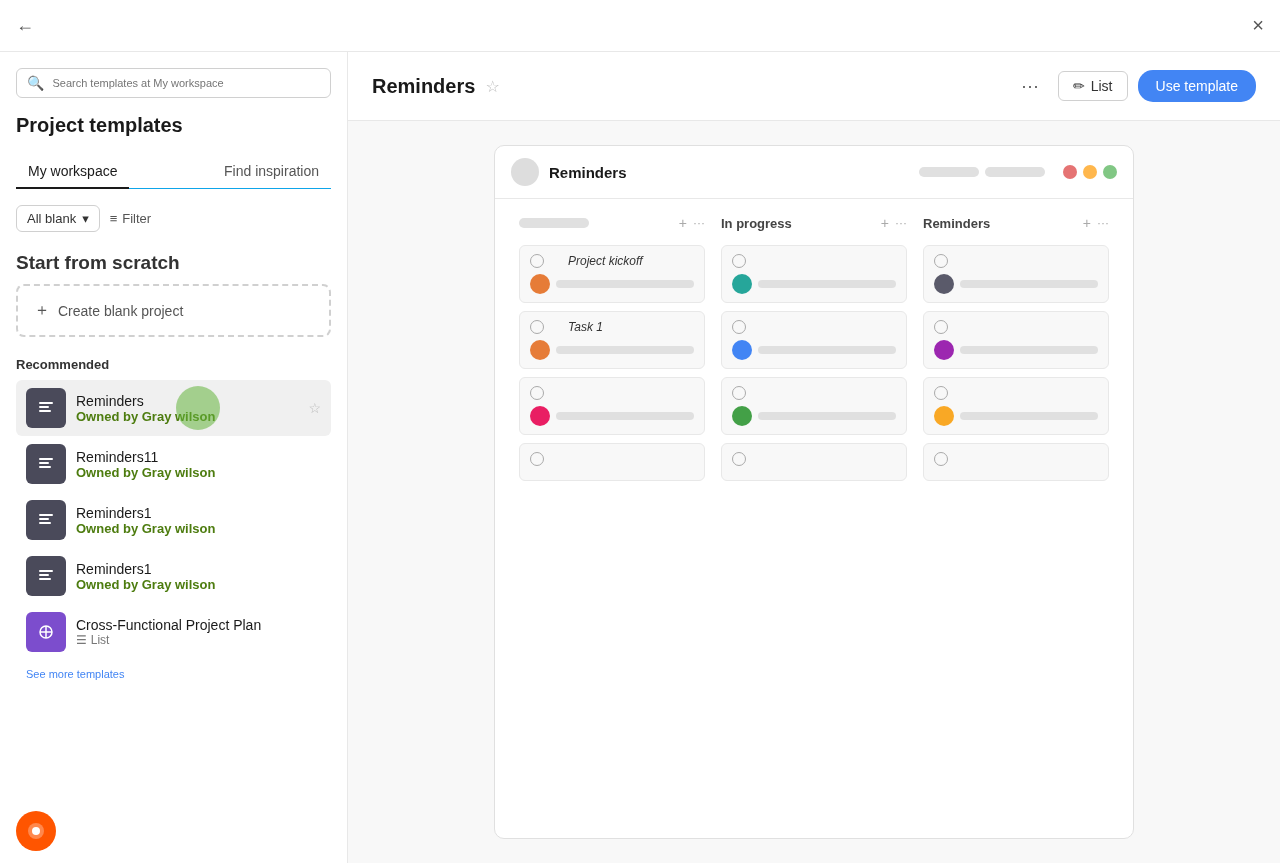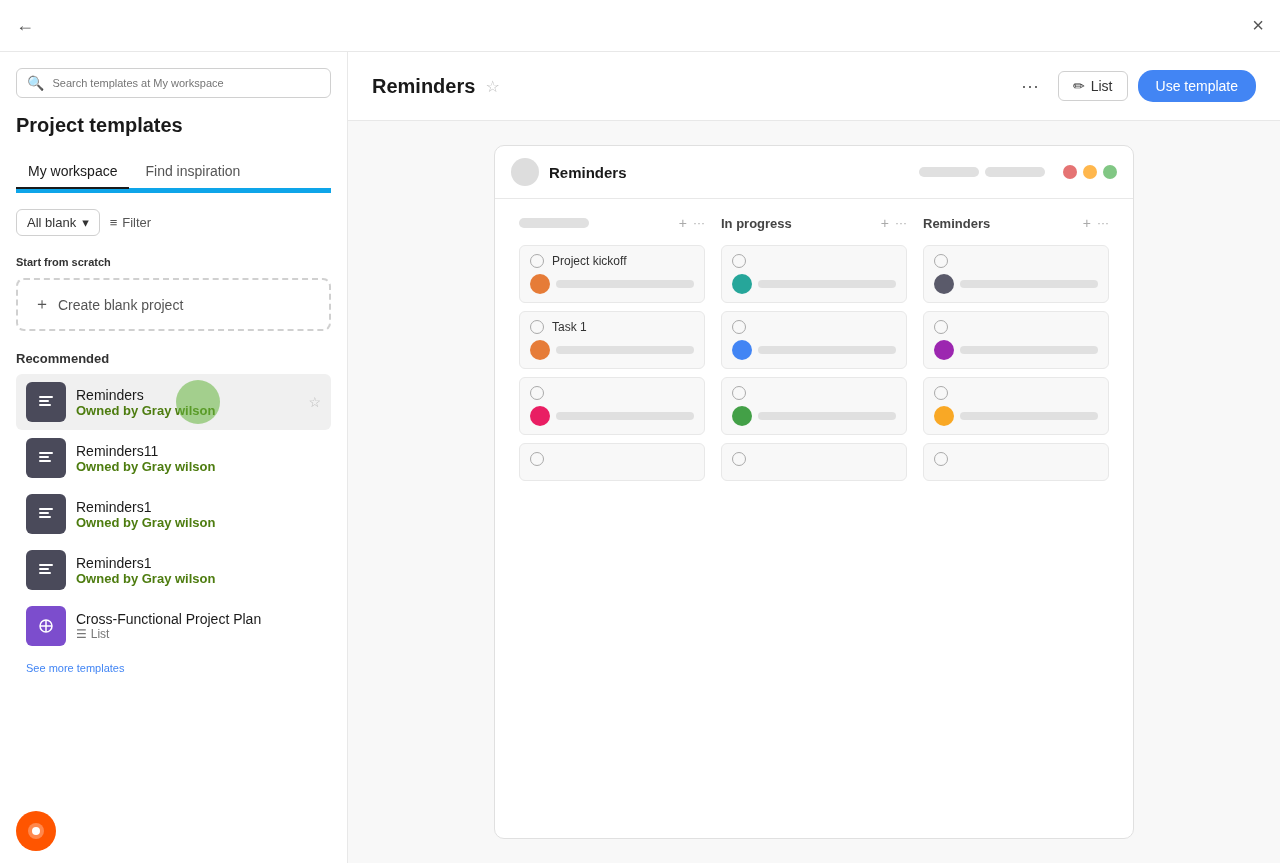--- a/index.html
+++ b/index.html
@@ -25,33 +25,33 @@
     .search-box {
       display: flex; align-items: center; gap: 8px;
       border: 1px solid #d0d0d0; border-radius: 6px;
       padding: 6px 10px; margin-bottom: 16px; background: #fff;
     }
     .search-icon { color: #888; font-size: 14px; }
     .search-input { border: none; outline: none; font-size: 11px; color: #6d28d9; width: 100%; background: transparent; }
 
     .page-title { font-size: 20px; font-weight: 600; color: #1a1a1a; margin-bottom: 18px; }
 
-    .tabs { display: flex; gap: 4px; margin-bottom: 16px; border-bottom: 5px solid #0ea5e9; }
+    .tabs { display: flex; gap: 4px; margin-bottom: 16px; border-bottom: 1px solid #0ea5e9; justify-content: space-between; }
     .tab { padding: 8px 12px; font-size: 14px; cursor: pointer; color: #555; border-bottom: 2px solid transparent; margin-bottom: -1px; }
     .tab.active { color: #1a1a1a; border-bottom: 2px solid #1a1a1a; font-weight: 500; }
 
     .filter-row { display: flex; align-items: center; gap: 10px; margin-bottom: 20px; }
     .teams-dropdown {
       display: flex; align-items: center; gap: 6px;
       border: 1px solid #d0d0d0; border-radius: 6px;
       padding: 5px 10px; font-size: 13px; cursor: pointer; background: #fff; color: #333;
     }
     .filter-btn { display: flex; align-items: center; gap: 5px; font-size: 13px; color: #555; cursor: pointer; background: none; border: none; }
 
-    .section-title { font-size: 11px; font-weight: 600; color: #333; margin-bottom: 10px; }
+    .section-title { font-size: 19px; font-weight: 600; color: #333; margin-bottom: 10px; }
 
     .create-blank {
       border: 2px dashed #d0d0d0; border-radius: 8px;
       padding: 14px 16px; display: flex; align-items: center; gap: 8px;
       cursor: pointer; color: #555; font-size: 14px; margin-bottom: 20px;
       background: #fff;
     }
     .plus-icon { font-size: 16px; color: #555; }
 
     .recommended-title { font-size: 13px; font-weight: 600; color: #333; margin-bottom: 8px; }
@@ -141,21 +141,21 @@
     .col-title-text { font-size: 13px; font-weight: 600; color: #444; }
     .col-actions { display: flex; gap: 6px; align-items: center; }
     .col-plus { color: #aaa; font-size: 14px; cursor: pointer; }
     .col-dots { color: #aaa; font-size: 12px; cursor: pointer; }
 
     .board-card {
       background: #f8f8f8; border-radius: 6px;
       padding: 8px 10px; margin-bottom: 8px;
       border: 1px solid #e8e8e8;
     }
-    .card-row { display: flex; align-items: flex-start; gap: 8px; margin-bottom: 6px; }
+    .card-row { display: flex; align-items: flex-start; gap: 24px; margin-bottom: 6px; font-style: italic; }
     .card-check { width: 14px; height: 14px; border-radius: 50%; border: 1.5px solid #aaa; flex-shrink: 0; }
     .card-title { font-size: 12px; color: #333; }
     .card-avatar { width: 20px; height: 20px; border-radius: 50%; flex-shrink: 0; }
     .card-bar { height: 8px; border-radius: 4px; background: #e0e0e0; flex: 1; }
 
     .card-avatar-row { display: flex; align-items: center; gap: 6px; }
 
     
     .av-orange { background: #e67c38; }
     .av-teal { background: #26a69a; }

